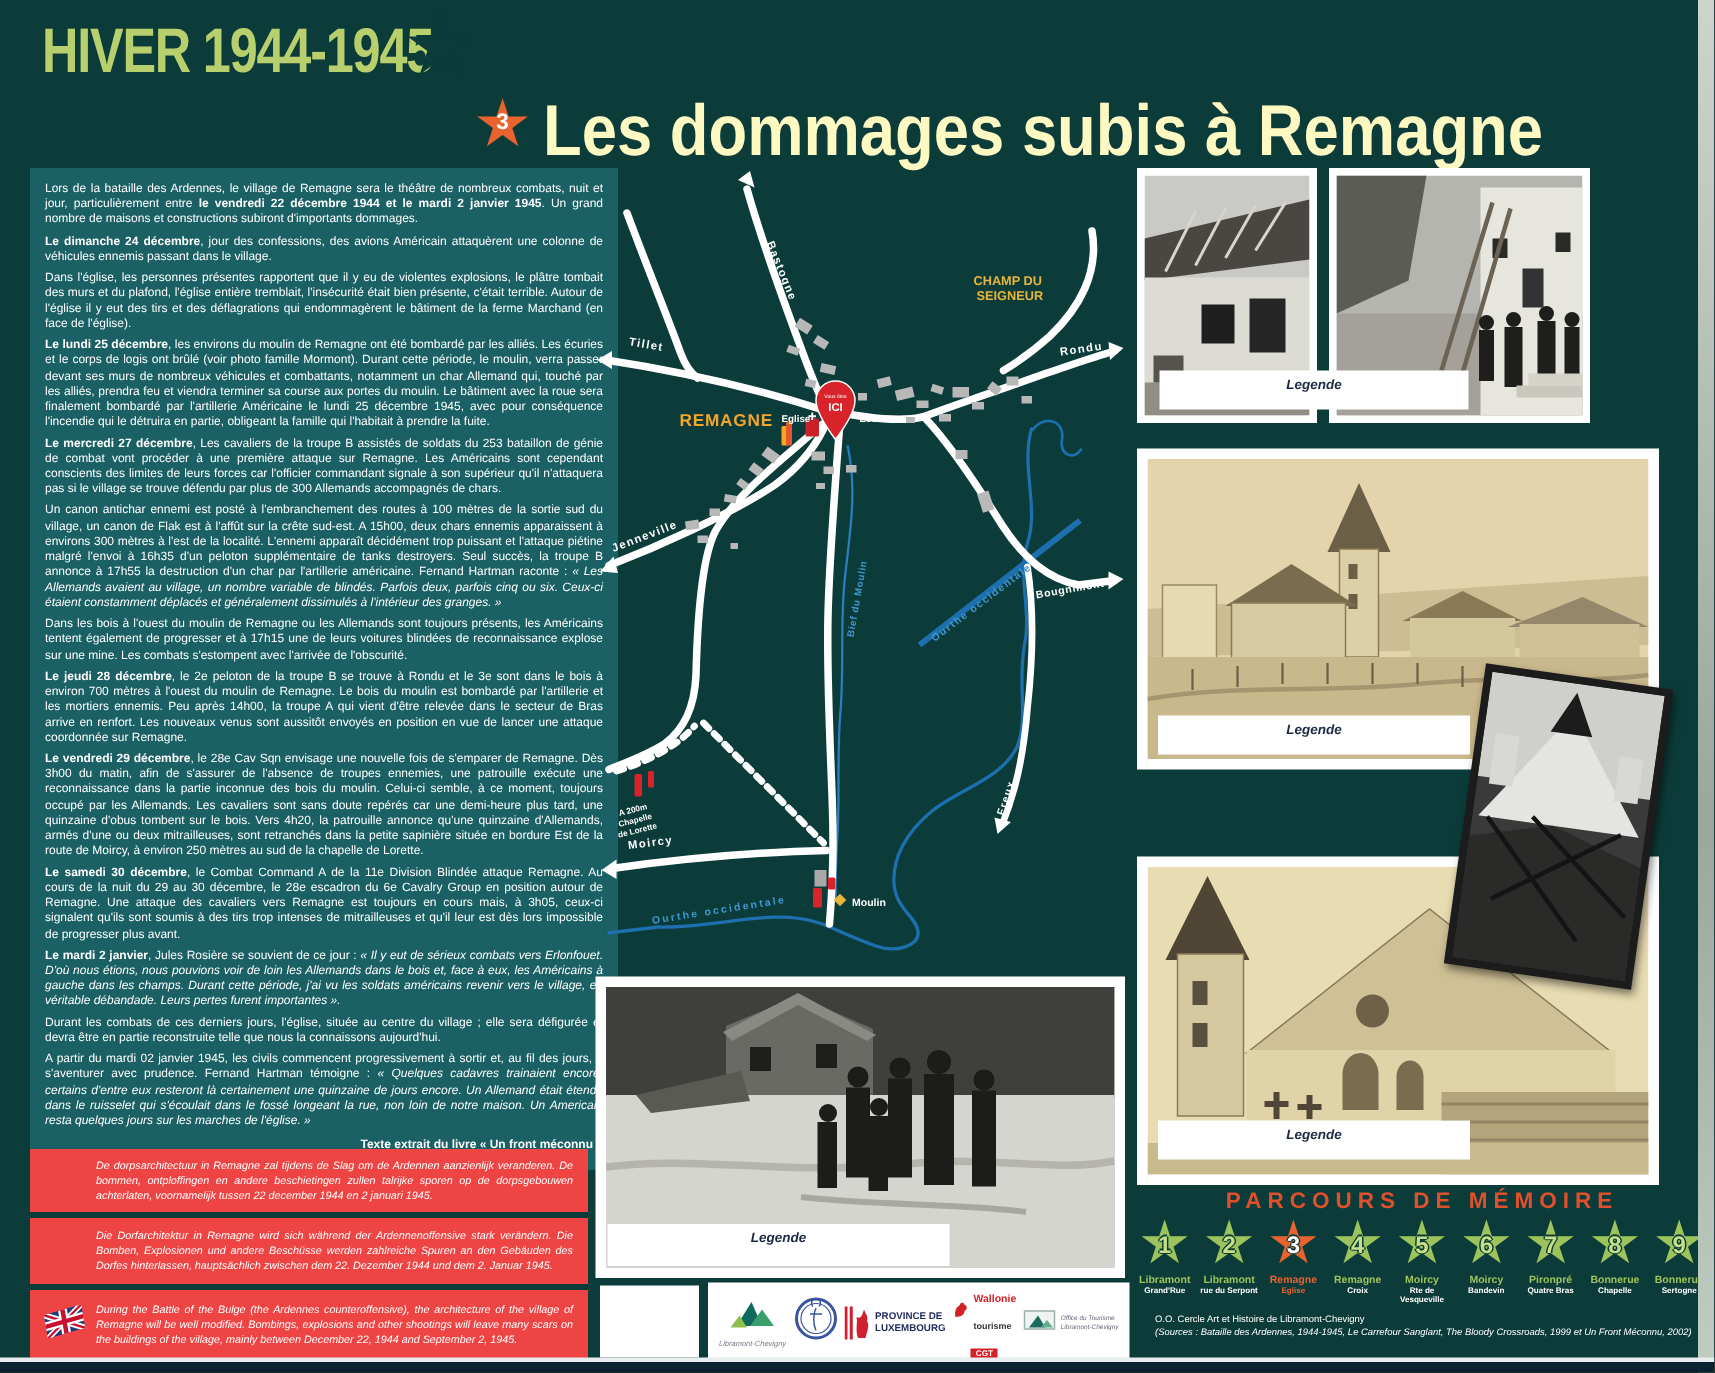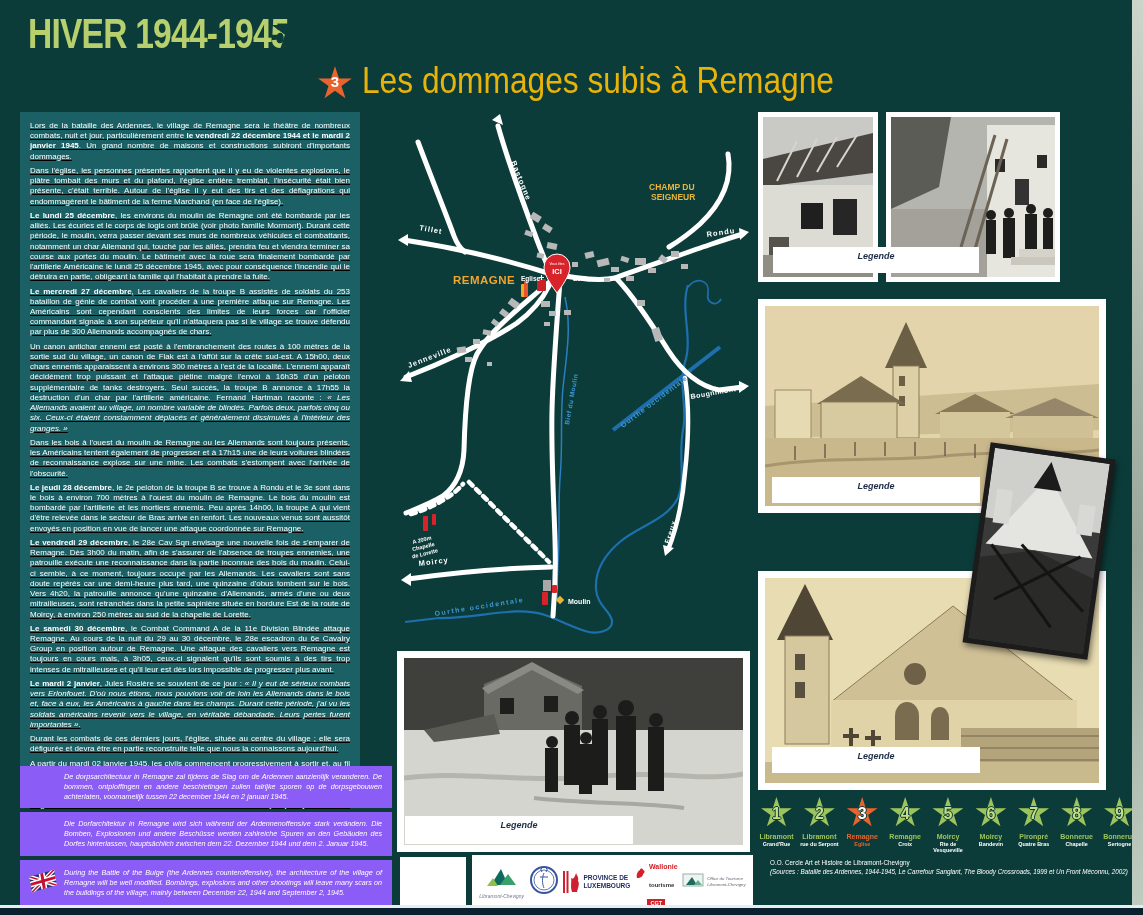--- a/index.html
+++ b/index.html
@@ -14,32 +14,32 @@
   #band{left:277px;top:8px;width:796px;height:50px;background:#1f7b81;display:flex;align-items:center;
         padding-left:62px;box-sizing:border-box;}
   #band .cond{transform:scaleX(.79);font-size:26px;font-weight:bold;letter-spacing:0;}
   #band .white{color:#fff;} #band .green{color:#a5cb5f;margin-left:9px;}
   .star-glyph{font-family:"DejaVu Sans",sans-serif;}
   #band-star{left:268px;top:4px;font-size:56px;line-height:54px;color:#0c3c39;}
   #stop-star{left:314px;top:63px;width:42px;height:40px;}
   #stop-star .star-glyph{font-size:44px;line-height:40px;color:#e8632e;display:block;text-align:center;}
   #stop-star .num{position:absolute;left:0;right:0;top:10px;text-align:center;color:#fff;
                   font-size:15px;font-weight:bold;}
-  #panel-title{left:362px;top:60px;font-size:36px;font-weight:normal;color:#eab308;}
+  #panel-title{left:362px;top:60px;font-size:48px;font-weight:bold;color:#fef9c3;}
   #panel-title .cond{transform:scaleX(.88);}
 
   
-  #article{left:20px;top:112px;width:340px;height:668px;background:#1a6064;
-           padding:9px 10px;box-sizing:border-box;text-decoration:underline;}
+  #article{left:20px;top:112px;width:392px;height:668px;background:#1a6064;
+           padding:9px 10px;box-sizing:border-box;}
   #article p{margin:0 0 4px;font-size:8px;line-height:1.28;color:#fff;text-align:justify;}
   #article p.align-right{text-align:right;margin-top:6px;}
   #article .b{font-weight:bold;} #article .i{font-style:italic;}
 
   
-  .trans{left:20px;width:372px;background:#8b5cf6;display:flex;align-items:center;
+  .trans{left:20px;width:372px;background:#ef4444;display:flex;align-items:center;
          padding:5px 10px;box-sizing:border-box;}
   #trans-nl{top:766px;height:42px;} #trans-de{top:812px;height:44px;} #trans-en{top:860px;height:46px;}
   .flagwrap{flex:0 0 34px;}
   .flag{width:26px;height:16px;border-radius:2px;transform:rotate(-10deg) skewY(-6deg);
         box-shadow:1px 1px 0 rgba(0,0,0,.3);}
   .flag-nl{background:linear-gradient(180deg,#a91f32 0 33%,#f5f5f5 33% 66%,#1f3d7a 66% 100%);}
   .flag-de{background:linear-gradient(180deg,#151515 0 33%,#c2252b 33% 66%,#e0a31f 66% 100%);}
   .flag-uk{transform:rotate(-10deg) skewY(-6deg);}
   .trans p{font-size:7.2px;font-style:italic;color:#fff;line-height:1.42;text-align:justify;margin:0;}
 
@@ -102,20 +102,21 @@
   <div class="abs" id="season-title"><span class="cond">HIVER 1944-1945</span></div>
   <div class="abs star-glyph" id="band-star">★</div>
   <div class="abs" id="stop-star">
     <span class="star-glyph">★</span>
     <span class="num">3</span>
   </div>
   <div class="abs" id="panel-title"><span class="cond">Les dommages subis à Remagne</span></div>
 
   <div class="abs" id="article">
       <p><span>Lors de la bataille des Ardennes, le village de Remagne sera le théâtre de nombreux combats, nuit et jour, particulièrement entre </span><span class="b">le vendredi 22 décembre 1944 et le mardi 2 janvier 1945</span><span>. Un grand nombre de maisons et constructions subiront d'importants dommages.</span></p>
+      <p><span class="b">Le dimanche 24 décembre</span><span>, jour des confessions, des avions Américain attaquèrent une colonne de véhicules ennemis passant dans le village.</span></p>
       <p><span>Dans l'église, les personnes présentes rapportent que il y eu de violentes explosions, le plâtre tombait des murs et du plafond, l'église entière tremblait, l'insécurité était bien présente, c'était terrible. Autour de l'église il y eut des tirs et des déflagrations qui endommagèrent le bâtiment de la ferme Marchand (en face de l'église).</span></p>
       <p><span class="b">Le lundi 25 décembre</span><span>, les environs du moulin de Remagne ont été bombardé par les alliés. Les écuries et le corps de logis ont brûlé (voir photo famille Mormont). Durant cette période, le moulin, verra passer devant ses murs de nombreux véhicules et combattants, notamment un char Allemand qui, touché par les alliés, prendra feu et viendra terminer sa course aux portes du moulin. Le bâtiment avec la roue sera finalement bombardé par l'artillerie Américaine le lundi 25 décembre 1945, avec pour conséquence l'incendie qui le détruira en partie, obligeant la famille qui l'habitait à prendre la fuite.</span></p>
       <p><span class="b">Le mercredi 27 décembre</span><span>, Les cavaliers de la troupe B assistés de soldats du 253 bataillon de génie de combat vont procéder à une première attaque sur Remagne. Les Américains sont cependant conscients des limites de leurs forces car l'officier commandant signale à son supérieur qu'il n'attaquera pas si le village se trouve défendu par plus de 300 Allemands accompagnés de chars.</span></p>
       <p><span>Un canon antichar ennemi est posté à l'embranchement des routes à 100 mètres de la sortie sud du village, un canon de Flak est à l'affût sur la crête sud-est. A 15h00, deux chars ennemis apparaissent à environs 300 mètres à l'est de la localité. L'ennemi apparaît décidément trop puissant et l'attaque piétine malgré l'envoi à 16h35 d'un peloton supplémentaire de tanks destroyers. Seul succès, la troupe B annonce à 17h55 la destruction d'un char par l'artillerie américaine. Fernand Hartman raconte : </span><span class="i">« Les Allemands avaient au village, un nombre variable de blindés. Parfois deux, parfois cinq ou six. Ceux-ci étaient constamment déplacés et généralement dissimulés à l'intérieur des granges. »</span></p>
       <p><span>Dans les bois à l'ouest du moulin de Remagne ou les Allemands sont toujours présents, les Américains tentent également de progresser et à 17h15 une de leurs voitures blindées de reconnaissance explose sur une mine. Les combats s'estompent avec l'arrivée de l'obscurité.</span></p>
       <p><span class="b">Le jeudi 28 décembre</span><span>, le 2e peloton de la troupe B se trouve à Rondu et le 3e sont dans le bois à environ 700 mètres à l'ouest du moulin de Remagne. Le bois du moulin est bombardé par l'artillerie et les mortiers ennemis. Peu après 14h00, la troupe A qui vient d'être relevée dans le secteur de Bras arrive en renfort. Les nouveaux venus sont aussitôt envoyés en position en vue de lancer une attaque coordonnée sur Remagne.</span></p>
       <p><span class="b">Le vendredi 29 décembre</span><span>, le 28e Cav Sqn envisage une nouvelle fois de s'emparer de Remagne. Dès 3h00 du matin, afin de s'assurer de l'absence de troupes ennemies, une patrouille exécute une reconnaissance dans la partie inconnue des bois du moulin. Celui-ci semble, à ce moment, toujours occupé par les Allemands. Les cavaliers sont sans doute repérés car une demi-heure plus tard, une quinzaine d'obus tombent sur le bois. Vers 4h20, la patrouille annonce qu'une quinzaine d'Allemands, armés d'une ou deux mitrailleuses, sont retranchés dans la petite sapinière située en bordure Est de la route de Moircy, à environ 250 mètres au sud de la chapelle de Lorette.</span></p>
       <p><span class="b">Le samedi 30 décembre</span><span>, le Combat Command A de la 11e Division Blindée attaque Remagne. Au cours de la nuit du 29 au 30 décembre, le 28e escadron du 6e Cavalry Group en position autour de Remagne. Une attaque des cavaliers vers Remagne est toujours en cours mais, à 3h05, ceux-ci signalent qu'ils sont soumis à des tirs trop intenses de mitrailleuses et qu'il leur est dès lors impossible de progresser plus avant.</span></p>
       <p><span class="b">Le mardi 2 janvier</span><span>, Jules Rosière se souvient de ce jour : </span><span class="i">« Il y eut de sérieux combats vers Erlonfouet. D'où nous étions, nous pouvions voir de loin les Allemands dans le bois et, face à eux, les Américains à gauche dans les champs. Durant cette période, j'ai vu les soldats américains revenir vers le village, en véritable débandade. Leurs pertes furent importantes ».</span></p>
       <p><span>Durant les combats de ces derniers jours, l'église, située au centre du village ; elle sera défigurée et devra être en partie reconstruite telle que nous la connaissons aujourd'hui.</span></p>
@@ -444,20 +445,21 @@
       <svg width="22" height="18">
           <rect x="1" y="1" width="20" height="12" fill="#eef4f1" stroke="#9ab0ab"></rect>
           <polygon points="4,12 10,4 15,12" fill="#1d6a5e"></polygon>
           <polygon points="12,12 16,7 20,12" fill="#62b08a"></polygon>
         </svg>
       <div class="office-txt"><span>Office du Tourisme</span><br><span>Libramont-Chevigny</span></div>
     </div>
   </div>
 
   <div class="abs" id="parcours">
+    <div id="parcours-title">PARCOURS DE MÉMOIRE</div>
     <div id="stops-row">
         <div class="stop">
           <span class="star-glyph">★</span>
           <span class="num">1</span>
           <div class="town">Libramont</div>
           <div class="place">Grand'Rue</div>
         </div>
         <div class="stop">
           <span class="star-glyph">★</span>
           <span class="num">2</span>

